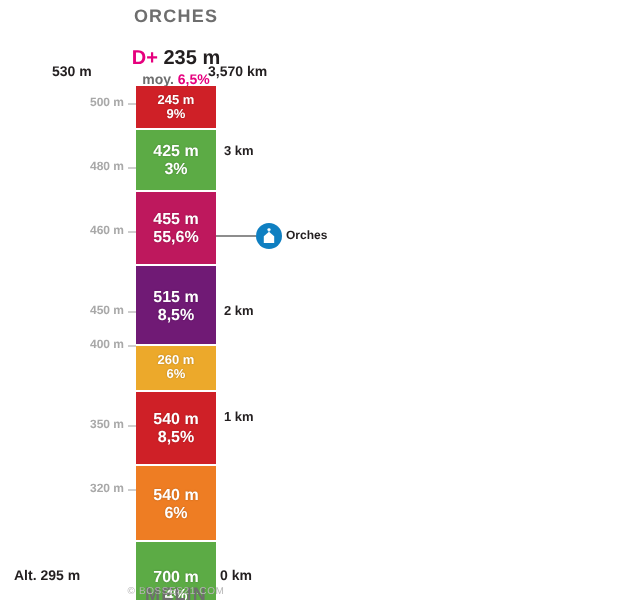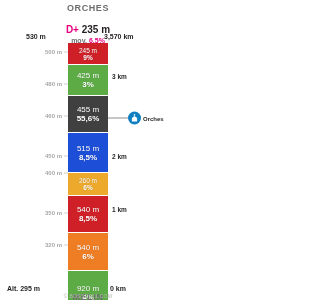--- a/index.html
+++ b/index.html
@@ -47,21 +47,21 @@
   .seg{
     position:relative;width:100%;
     box-sizing:border-box;
     border-bottom:1px solid #ffffff;
     display:flex;flex-direction:column;
     align-items:center;justify-content:center;
     color:#ffffff;
     overflow:hidden;
   }
   .seg .m{
-    font-size:8px;font-weight:normal;line-height:9px;
+    font-size:8px;font-weight:bold;line-height:9px;
     text-shadow:0 0 1px rgba(0,0,0,.25);
   }
   .seg .p{
     font-size:8px;font-weight:bold;line-height:9px;
     text-shadow:0 0 1px rgba(0,0,0,.25);
   }
   .seg.small .m,.seg.small .p{font-size:6.5px;line-height:7px;}
 
   
   .yaxis{position:absolute;left:0;top:0;width:68px;height:100%;}
@@ -158,42 +158,42 @@
       </div>
     <div class="bar">
         <div class="seg small" style="height: 22px; background: rgb(207, 32, 39);">
           <div class="m">245 m</div>
           <div class="p">9%</div>
         </div>
         <div class="seg" style="height: 31px; background: rgb(92, 171, 69);">
           <div class="m">425 m</div>
           <div class="p">3%</div>
         </div>
-        <div class="seg" style="height: 37px; background: #404040;">
+        <div class="seg" style="height: 37px; background: #be185d;">
           <div class="m">455 m</div>
           <div class="p">55,6%</div>
         </div>
-        <div class="seg" style="height: 40px; background: #1d4ed8;">
+        <div class="seg" style="height: 40px; background: #701a75;">
           <div class="m">515 m</div>
           <div class="p">8,5%</div>
         </div>
         <div class="seg small" style="height: 23px; background: rgb(236, 169, 43);">
           <div class="m">260 m</div>
           <div class="p">6%</div>
         </div>
         <div class="seg" style="height: 37px; background: rgb(207, 32, 39);">
           <div class="m">540 m</div>
           <div class="p">8,5%</div>
         </div>
         <div class="seg" style="height: 38px; background: rgb(238, 125, 35);">
           <div class="m">540 m</div>
           <div class="p">6%</div>
         </div>
         <div class="seg" style="height: 45px; background: rgb(92, 171, 69);">
-          <div class="m">920 m</div>
+          <div class="m">700 m</div>
           <div class="p">4%</div>
         </div>
       </div>
   <div class="kmmark" style="top: 33px;">3 km</div>
       <div class="kmmark" style="top: 113px;">2 km</div>
       <div class="kmmark" style="top: 166px;">1 km</div>
       <div class="poi" style="top: 75px;">
         <div class="poi-line"></div>
         <div class="poi-dot">
           <svg width="9" height="9" viewBox="0 0 9 9">

